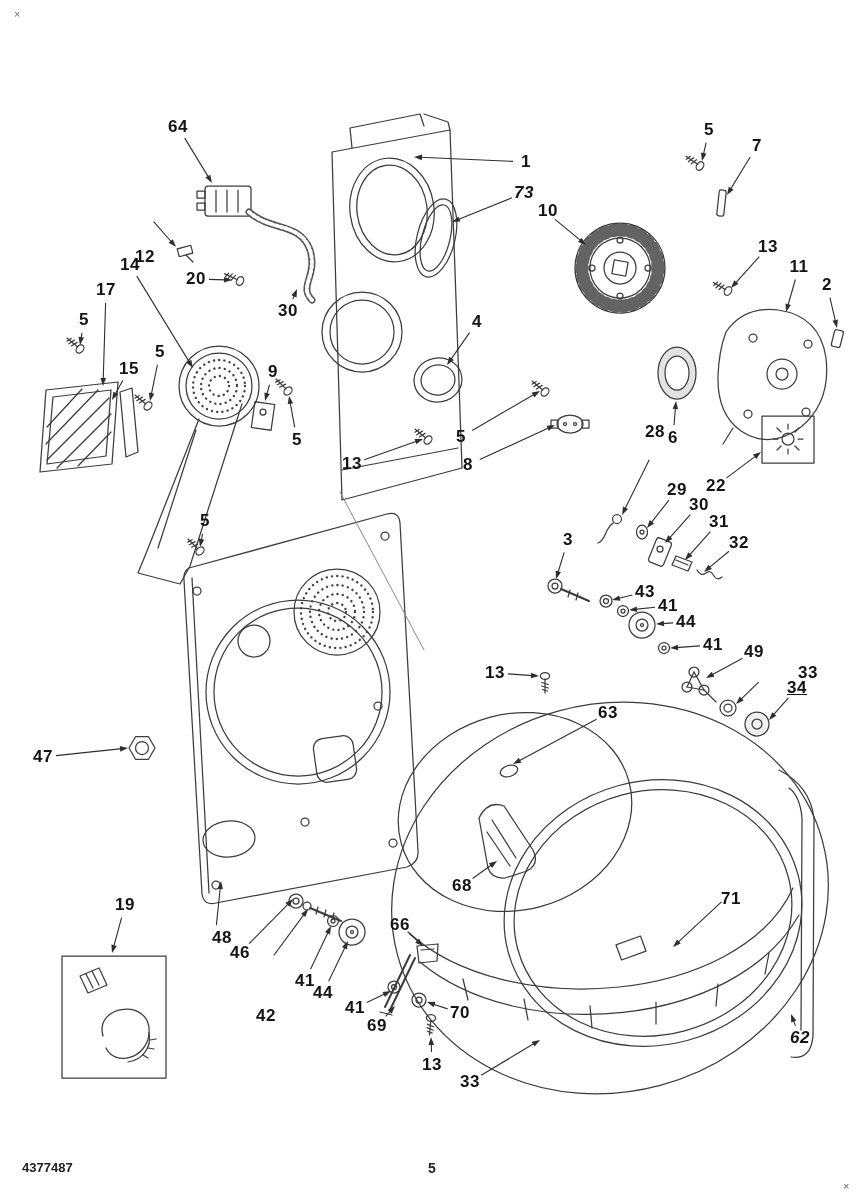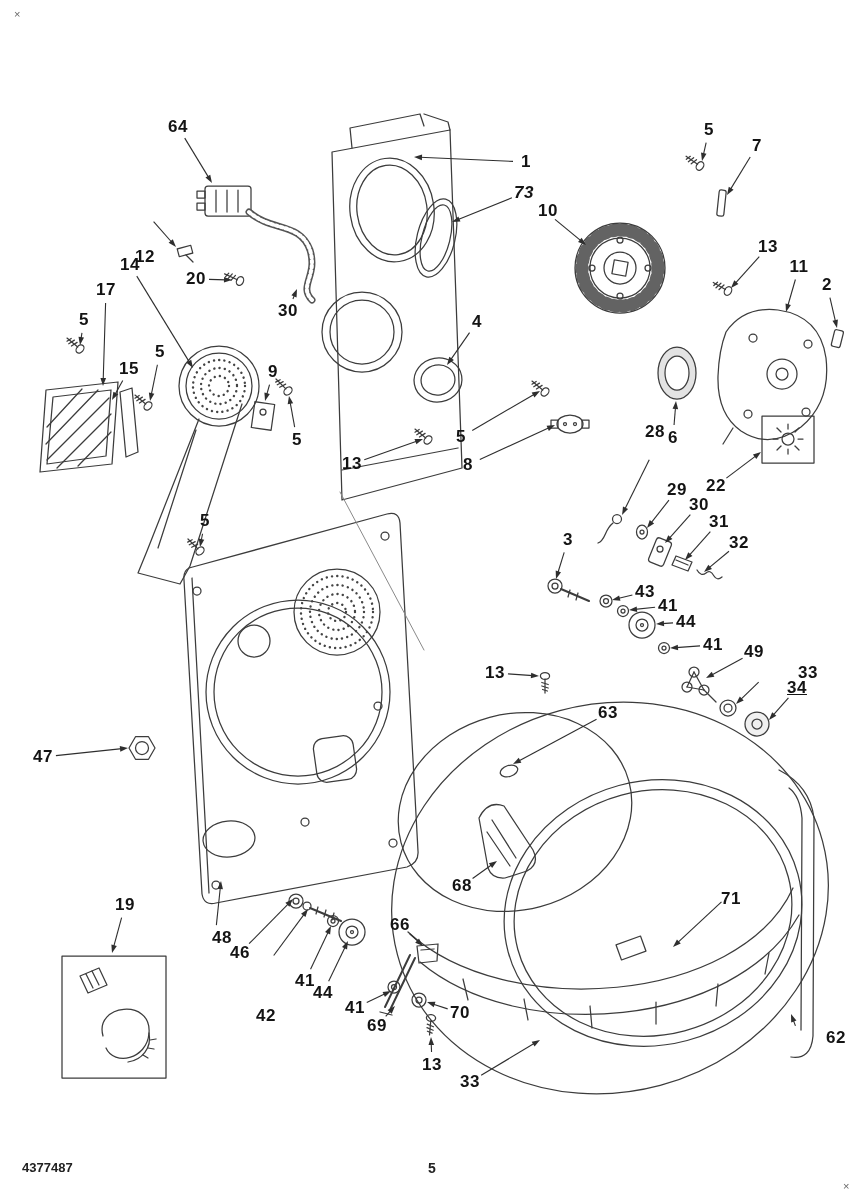--- a/index.html
+++ b/index.html
@@ -622,21 +622,21 @@
       <div class="callout" style="left: 266px; top: 1016px;">42</div>
       <div class="callout" style="left: 305px; top: 981px;">41</div>
       <div class="callout" style="left: 323px; top: 993px;">44</div>
       <div class="callout" style="left: 400px; top: 925px;">66</div>
       <div class="callout" style="left: 355px; top: 1008px;">41</div>
       <div class="callout" style="left: 377px; top: 1026px;">69</div>
       <div class="callout" style="left: 460px; top: 1013px;">70</div>
       <div class="callout" style="left: 432px; top: 1065px;">13</div>
       <div class="callout" style="left: 125px; top: 905px;">19</div>
       <div class="callout" style="left: 470px; top: 1082px;">33</div>
-      <div class="callout" style="left: 836px; top: 1038px;">62</div>
+      <div class="callout" style="left: 800px; top: 1038px; font-style: italic;">62</div>
       <div class="callout" style="left: 205px; top: 521px;">5</div>
     </div>
 
   <footer>
     <span class="docnum">4377487</span>
     <span class="pagenum">5</span>
   </footer>
 
 </div>
 

